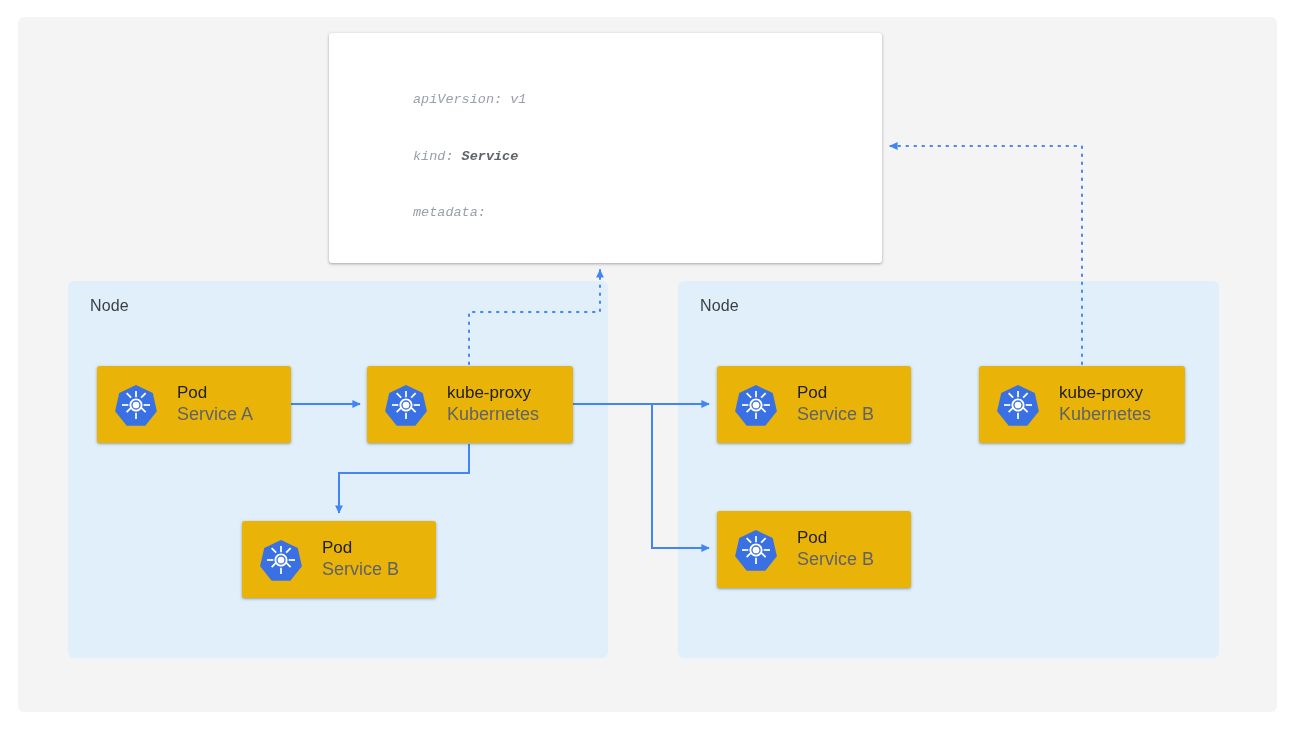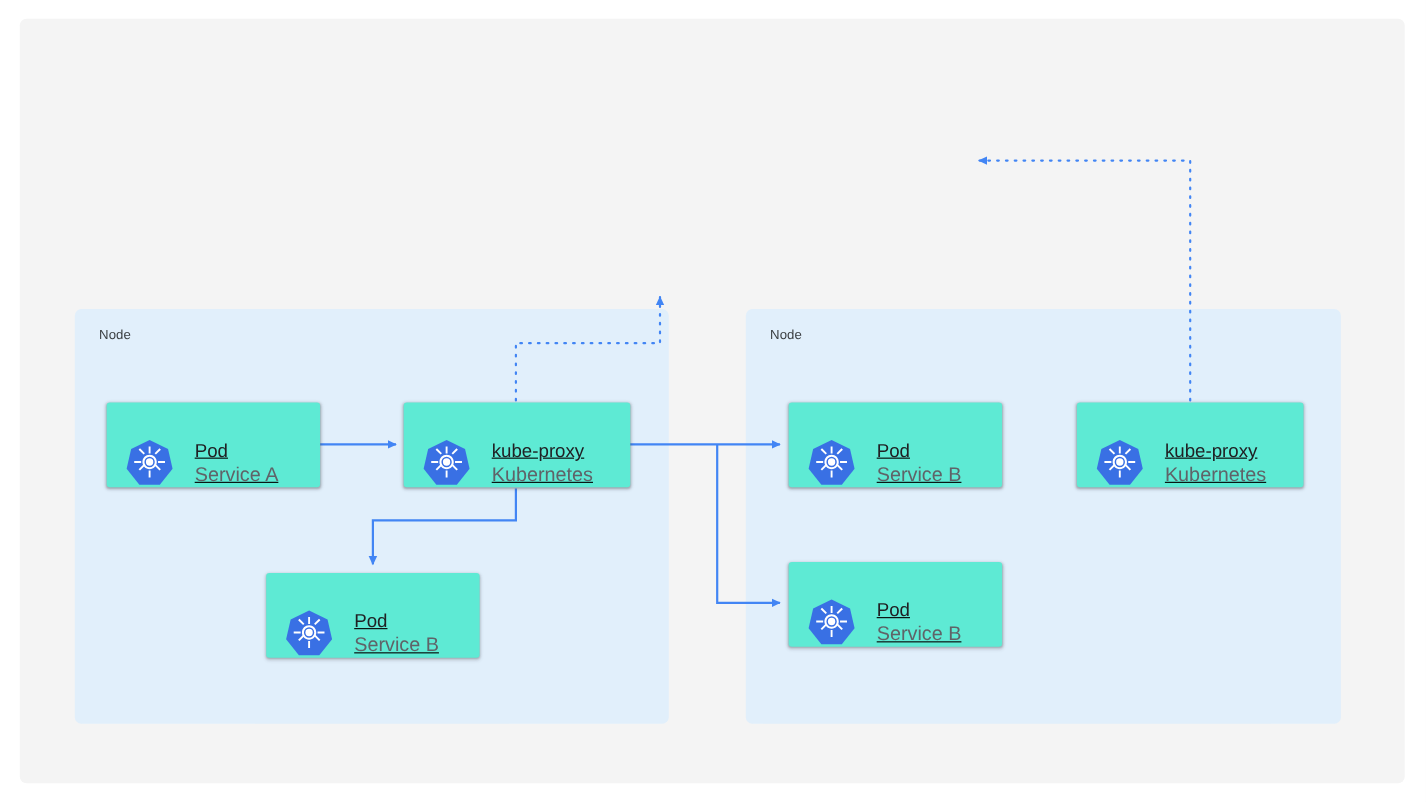--- a/index.html
+++ b/index.html
@@ -30,35 +30,34 @@
   
   .node-box {
     position: absolute;
     background: #e1effb;
     border-radius: 6px;
   }
   .node-label {
     position: absolute;
     left: 22px;
     top: 16px;
-    font-size: 12px;
+    font-size: 16px;
     color: #3c4043;
     letter-spacing: .1px;
     white-space: nowrap;
   }
   
   .card {
     position: absolute;
-    background: #5eead4;
+    background: #eab308;
     border-radius: 3px;
     box-shadow: 0 1px 2px rgba(60,64,67,.30), 0 1px 3px 1px rgba(60,64,67,.13);
     display: flex;
-    align-items: flex-end;
+    align-items: center;
     box-sizing: border-box;
-    text-decoration: underline;
   }
   .card .k8s-logo {
     flex: 0 0 auto;
     margin-left: 16px;
     width: 46px;
     height: 46px;
   }
   .card .card-text {
     margin-left: 18px;
     display: flex;
@@ -142,20 +141,35 @@
 
     <path d="M572,404 L709,404" stroke="#4285f4" stroke-width="2" fill="none" marker-end="url(#ah)"></path>
 
     <path d="M652,404 L652,548 L709,548" stroke="#4285f4" stroke-width="2" fill="none" marker-end="url(#ah)"></path>
 
     <path d="M469,364 L469,312 L600,312 L600,270" stroke="#4285f4" stroke-width="2" fill="none" stroke-dasharray="1.5 6.5" stroke-linecap="round" marker-end="url(#ah)"></path>
 
     <path d="M1082,364 L1082,146 L890,146" stroke="#4285f4" stroke-width="2" fill="none" stroke-dasharray="1.5 6.5" stroke-linecap="round" marker-end="url(#ah)"></path>
   </svg>
 
+  <div class="yaml-panel">
+    <div class="yaml-code">
+      <div class="yaml-line">apiVersion: v1</div>
+      <div class="yaml-line"><span>kind: </span><span class="kbold">Service</span></div>
+      <div class="yaml-line">metadata:</div>
+      <div class="yaml-line">  name: my-service</div>
+      
+      
+      
+      
+      
+      
+      
+    </div>
+  </div>
 
   <div class="card" style="left:97px; top:366px; width:194px; height:77px;">
     <span class="k8s-logo">
       <svg viewBox="0 0 48 48" width="46" height="46" aria-hidden="true">
         <path d="M24 3.2 41.5 11.6 45.8 30.5 33.7 45.6 14.3 45.6 2.2 30.5 6.5 11.6Z" fill="#3970e4"></path>
         <g fill="#ffffff">
           <circle cx="24" cy="24" r="3.5"></circle>
           <path d="M23.1 9.4h1.8v6.6h-1.8z"></path>
           <path d="M23.1 32h1.8v6.6h-1.8z"></path>
           <path d="M9.4 23.1h6.6v1.8H9.4z"></path>

